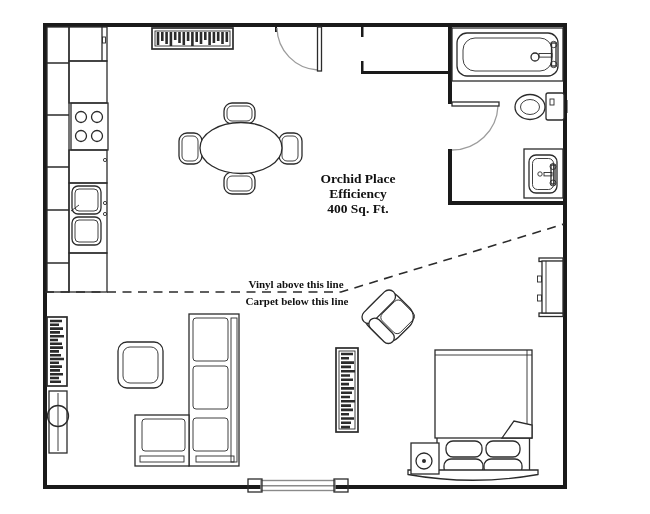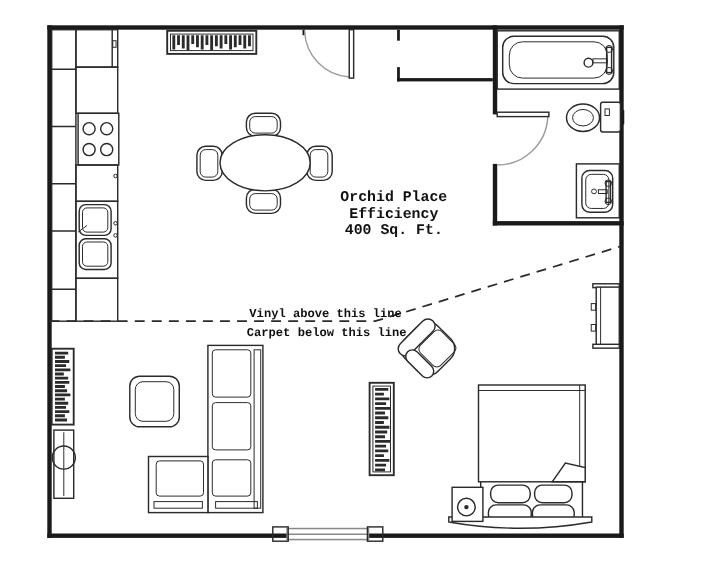--- a/index.html
+++ b/index.html
@@ -1,21 +1,21 @@
 <!DOCTYPE html>
 <html style="--background: #ffffff; --wall: #1a1a1a; --line: #2b2b2b; --door_arc: #9c9c9c; --window: #8a8a8a; --text: #111111;"><head>
 <meta charset="utf-8">
 <style>
   :root{
     --background:#ffffff; --wall:#1a1a1a; --line:#2b2b2b;
     --door_arc:#9c9c9c; --window:#8a8a8a; --text:#111111;
   }
   html,body{margin:0;padding:0;background:var(--background);}
   .canvas{position:relative;width:650px;height:514px;background:var(--background);
-          font-family:Liberation Mono, monospace;}
+          font-family:Liberation Serif, serif;}
   svg{display:block;}
   .wall{fill:var(--wall);stroke:none;}
   .ln{fill:none;stroke:var(--line);stroke-width:1.3;}
   .thin{fill:none;stroke:var(--line);stroke-width:0.9;}
   .wf{fill:#ffffff;stroke:var(--line);stroke-width:1.3;}
   .wf2{fill:#ffffff;stroke:var(--line);stroke-width:1.7;}
   .arc{fill:none;stroke:var(--door_arc);stroke-width:1.3;}
   .books{fill:none;stroke:var(--line);stroke-width:2.6;}
   .dash{fill:none;stroke:var(--line);stroke-width:1.6;stroke-dasharray:9 6.5;}
   .win{fill:#ffffff;stroke:var(--window);stroke-width:1.4;}

